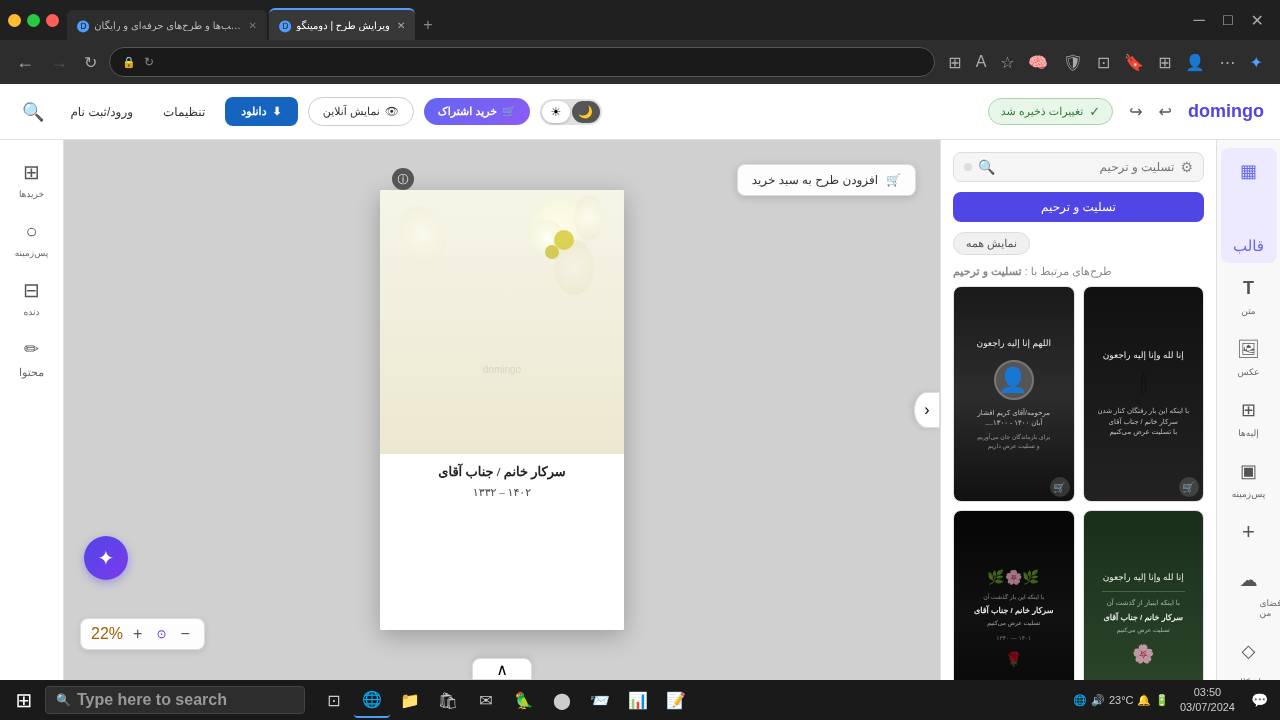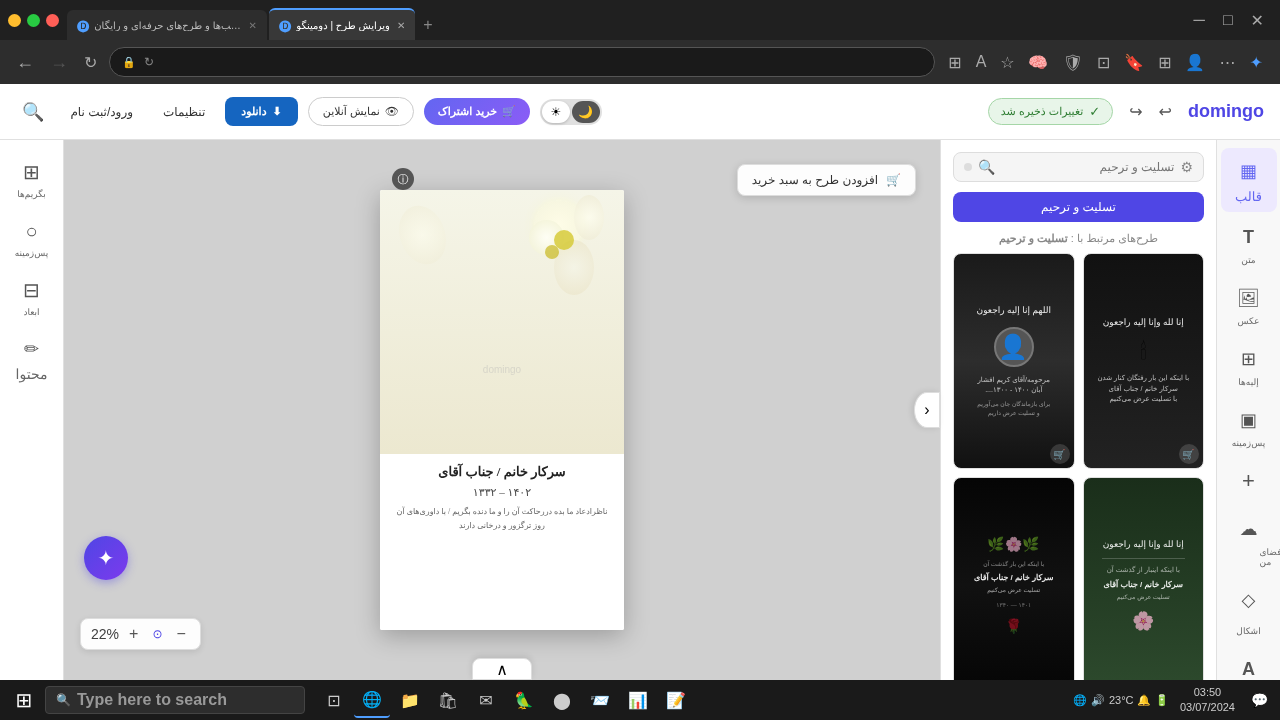--- a/index.html
+++ b/index.html
@@ -89,33 +89,33 @@
   <button style="background:none;border:none;color:#333;font-size:12px;cursor:pointer;padding:6px 10px;border-radius:6px;">تنظیمات</button>
   <button style="background:none;border:none;color:#333;font-size:12px;cursor:pointer;padding:6px 10px;border-radius:6px;">ورود/ثبت نام</button>
   <button style="background:none;border:none;color:#555;font-size:18px;cursor:pointer;padding:4px 6px;">🔍</button>
 </div>
 
 <div style="display:flex; height:calc(720px - 40px - 44px - 56px - 40px);">
 
   <div style="width:64px;background:#fff;border-right:1px solid #e0e0e0;display:flex;flex-direction:column;align-items:center;padding:10px 0;gap:2px;">
     <div style="display:flex;flex-direction:column;align-items:center;gap:3px;padding:8px 6px;border-radius:8px;cursor:pointer;width:56px;">
       <div style="font-size:20px;color:#555;width:28px;height:28px;display:flex;align-items:center;justify-content:center;">⊞</div>
-      <div style="font-size:9px;color:#666;text-align:center;direction:rtl;">بگریم‌ها</div>
+      <div style="font-size:9px;color:#666;text-align:center;direction:rtl;">خرید‌ها</div>
     </div>
     <div style="display:flex;flex-direction:column;align-items:center;gap:3px;padding:8px 6px;border-radius:8px;cursor:pointer;width:56px;">
       <div style="font-size:20px;color:#555;width:28px;height:28px;display:flex;align-items:center;justify-content:center;">○</div>
       <div style="font-size:9px;color:#666;text-align:center;direction:rtl;">پس‌زمینه</div>
     </div>
     <div style="display:flex;flex-direction:column;align-items:center;gap:3px;padding:8px 6px;border-radius:8px;cursor:pointer;width:56px;">
       <div style="font-size:20px;color:#555;width:28px;height:28px;display:flex;align-items:center;justify-content:center;">⊟</div>
-      <div style="font-size:9px;color:#666;text-align:center;direction:rtl;">ابعاد</div>
+      <div style="font-size:9px;color:#666;text-align:center;direction:rtl;">دنده</div>
     </div>
     <div style="display:flex;flex-direction:column;align-items:center;gap:3px;padding:8px 6px;border-radius:8px;cursor:pointer;width:56px;">
       <div style="font-size:18px;color:#555;width:28px;height:28px;display:flex;align-items:center;justify-content:center;">✏</div>
-      <div style="font-size:14px;color:#666;text-align:center;direction:rtl;">محتوا</div>
+      <div style="font-size:11px;color:#666;text-align:center;direction:rtl;">محتوا</div>
     </div>
   </div>
 
   <div style="flex:1;background:#d0d0d0;display:flex;align-items:center;justify-content:center;position:relative;">
 
     <div style="position:relative;">
       <div style="width:244px;height:440px;background:#fff;border-radius:2px;box-shadow:0 6px 24px rgba(0,0,0,0.25);overflow:hidden;position:relative;display:flex;flex-direction:column;">
 
         <div style="height:60%;background:linear-gradient(180deg,#f5f5e8 0%,#ece8d0 100%);position:relative;overflow:hidden;">
 
@@ -125,38 +125,37 @@
           <div style="position:absolute;top:50px;right:30px;width:40px;height:55px;border-radius:50%;background:radial-gradient(circle,#f5f5e8,#e8e0c0);opacity:0.6;"></div>
           <div style="position:absolute;top:15px;left:20px;width:45px;height:60px;border-radius:50%;background:radial-gradient(circle,#fffff0,#ece8d0);opacity:0.5;transform:rotate(-20deg);"></div>
           <div style="position:absolute;top:40px;right:50px;width:20px;height:20px;border-radius:50%;background:#d4c830;opacity:0.8;"></div>
           <div style="position:absolute;top:55px;right:65px;width:14px;height:14px;border-radius:50%;background:#c8b820;opacity:0.7;"></div>
           <div style="position:absolute;bottom:30%;left:50%;transform:translateX(-50%);color:rgba(180,180,180,0.4);font-size:10px;white-space:nowrap;">domingo</div>
         </div>
 
         <div style="padding:10px 16px;text-align:center;direction:rtl;flex:1;background:#fff;">
           <div style="font-size:13px;font-weight:700;color:#222;margin-bottom:6px;font-family:serif;">سرکار خانم / جناب آقای</div>
           <div style="font-size:11px;color:#444;margin-bottom:6px;font-family:serif;">۱۴۰۲ – ۱۳۳۲</div>
-          <div style="font-size:8px;color:#666;line-height:1.7;font-family:serif;">ناظرادعاد ما بده دررحاکت آن را و ما دنده بگریم / با داوری‌های آن روز ترگزور و درخانی دارند</div>
         </div>
       </div>
     </div>
 
     <div style="position:absolute;top:24px;right:24px;background:rgba(255,255,255,0.95);border:1px solid #ddd;border-radius:8px;padding:8px 14px;display:flex;align-items:center;gap:8px;font-size:12px;color:#333;cursor:pointer;box-shadow:0 2px 8px rgba(0,0,0,0.15);direction:rtl;">
       <span>🛒</span>
       <span>افزودن طرح به سبد خرید</span>
     </div>
 
     <div style="position:absolute;top:28px;left:calc(50% - 110px);width:22px;height:22px;background:#555;border-radius:50%;display:flex;align-items:center;justify-content:center;color:#fff;font-size:11px;cursor:pointer;">ⓘ</div>
 
     <div style="position:absolute;right:0;top:50%;transform:translateY(-50%);background:#fff;border:1px solid #ddd;border-radius:50% 0 0 50%;width:26px;height:36px;display:flex;align-items:center;justify-content:center;cursor:pointer;box-shadow:-2px 0 6px rgba(0,0,0,0.1);">›</div>
 
     <div style="position:absolute;bottom:0;left:50%;transform:translateX(-50%);background:#fff;border:1px solid #ddd;border-radius:8px 8px 0 0;width:60px;height:22px;display:flex;align-items:center;justify-content:center;cursor:pointer;box-shadow:0 -2px 6px rgba(0,0,0,0.1);">∧</div>
 
     <div style="position:absolute;bottom:30px;left:16px;display:flex;align-items:center;gap:6px;background:rgba(255,255,255,0.95);border:1px solid #ddd;border-radius:8px;padding:4px 10px;box-shadow:0 2px 6px rgba(0,0,0,0.1);">
-      <span style="font-size:14px;color:#404040;">22%</span>
+      <span style="font-size:16px;color:#a16207;">22%</span>
       <button style="background:none;border:none;cursor:pointer;color:#555;font-size:16px;padding:2px 4px;">+</button>
       <button style="background:none;border:none;cursor:pointer;color:#4f46e5;font-size:12px;padding:2px 4px;">⊙</button>
       <button style="background:none;border:none;cursor:pointer;color:#555;font-size:16px;padding:2px 4px;">−</button>
     </div>
 
     <div style="position:absolute;bottom:100px;left:20px;width:44px;height:44px;background:linear-gradient(135deg,#4f46e5,#7c3aed);border-radius:50%;display:flex;align-items:center;justify-content:center;cursor:pointer;box-shadow:0 3px 10px rgba(79,70,229,0.4);color:#fff;font-size:20px;">✦</div>
   </div>
 
   <div style="display:flex;width:340px;border-left:1px solid #e0e0e0;">
 
@@ -166,23 +165,26 @@
         <button style="background:none;border:none;cursor:pointer;color:#888;font-size:14px;">⚙</button>
         <input type="text" style="flex: 1 1 0%; border: none; background: none; outline: none; font-size: 12px; color: rgb(51, 51, 51); direction: rtl; text-align: right;" value="" placeholder="تسلیت و ترحیم">
         <button style="background:none;border:none;cursor:pointer;color:#888;font-size:14px;">🔍</button>
         <div style="width:8px;height:8px;background:#ddd;border-radius:50%;"></div>
       </div>
 
       
       <button style="background:#4f46e5;border:none;color:#fff;font-size:12px;padding:8px 16px;border-radius:8px;cursor:pointer;width:100%;margin-bottom:10px;direction:rtl;">تسلیت و ترحیم</button>
 
       
-
-      
-      <div style="font-size:11px;color:#888;margin-bottom:8px;direction:rtl;text-align:center;">
+      <div style="display:flex;gap:6px;flex-wrap:wrap;margin-bottom:10px;justify-content:flex-end;">
+        <span style="background:#f0f0f0;border:1px solid #ddd;border-radius:16px;padding:4px 12px;font-size:11px;color:#555;cursor:pointer;">نمایش همه</span>
+      </div>
+
+      
+      <div style="font-size:11px;color:#888;margin-bottom:8px;direction:rtl;text-align:left;">
         <span>طرح‌های مرتبط با</span>
         <span> : </span>
         <strong>تسلیت و ترحیم</strong>
       </div>
 
       
       <div style="display:grid;grid-template-columns:1fr 1fr;gap:8px;">
 
         <div style="border-radius:8px;overflow:hidden;cursor:pointer;border:1px solid #e0e0e0;aspect-ratio:9/16;position:relative;background:linear-gradient(180deg,#111 0%,#222 100%);display:flex;flex-direction:column;align-items:center;justify-content:center;padding:8px;gap:4px;">
           <div style="font-size:9px;color:rgba(255,255,255,0.9);direction:rtl;text-align:center;margin-bottom:4px;">إنا لله وإنا إليه راجعون</div>
@@ -218,21 +220,21 @@
           <div style="font-size:6px;color:rgba(255,255,255,0.4);direction:rtl;text-align:center;margin-top:4px;">۱۴۰۱ — ۱۳۴۰</div>
           <div style="font-size:14px;opacity:0.5;margin-top:6px;">🌹</div>
         </div>
 
       </div>
     </div>
 
     <div style="width:64px;background:#f8f8f8;border-left:1px solid #e0e0e0;display:flex;flex-direction:column;align-items:center;padding:8px 0;gap:2px;">
       <div style="display:flex;flex-direction:column;align-items:center;gap:3px;padding:8px 4px;border-radius:8px;cursor:pointer;width:56px;background:#ede9fe;">
         <div style="font-size:18px;color:#6366f1;width:30px;height:30px;display:flex;align-items:center;justify-content:center;">▦</div>
-        <div style="font-size:13px;color:#6366f1;text-align:center;direction:rtl;">قالب</div>
+        <div style="font-size:15px;color:#6366f1;text-align:center;direction:rtl;margin-top:48px;">قالب</div>
       </div>
       <div style="display:flex;flex-direction:column;align-items:center;gap:3px;padding:8px 4px;border-radius:8px;cursor:pointer;width:56px;">
         <div style="font-size:18px;color:#555;width:30px;height:30px;display:flex;align-items:center;justify-content:center;font-weight:700;">T</div>
         <div style="font-size:9px;color:#666;text-align:center;direction:rtl;">متن</div>
       </div>
       <div style="display:flex;flex-direction:column;align-items:center;gap:3px;padding:8px 4px;border-radius:8px;cursor:pointer;width:56px;">
         <div style="font-size:18px;color:#555;width:30px;height:30px;display:flex;align-items:center;justify-content:center;">🖼</div>
         <div style="font-size:9px;color:#666;text-align:center;direction:rtl;">عکس</div>
       </div>
       <div style="display:flex;flex-direction:column;align-items:center;gap:3px;padding:8px 4px;border-radius:8px;cursor:pointer;width:56px;">

